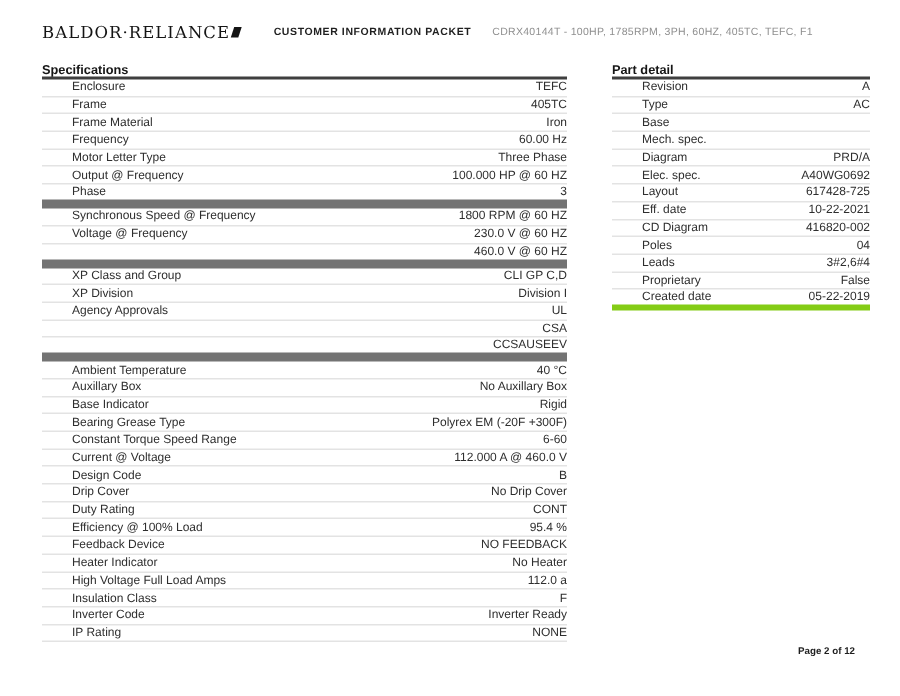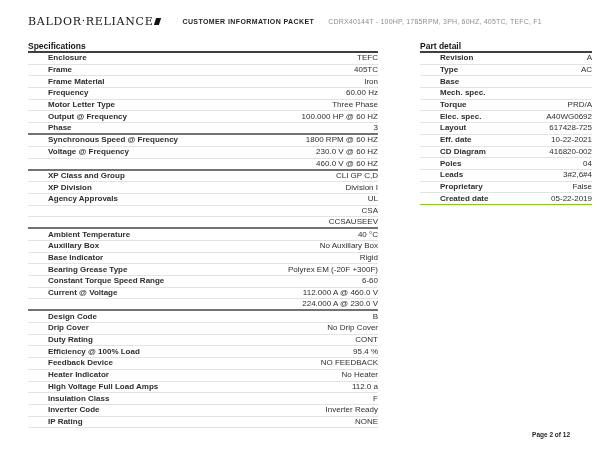--- a/index.html
+++ b/index.html
@@ -32,35 +32,35 @@
     font-size:7px; font-weight:bold; letter-spacing:0.4px;
     color:#1f1f1f; margin-left:22px; white-space:nowrap;
   }
   .product-code {
     font-size:7px; color:#8f8f8f; letter-spacing:0.2px;
     margin-left:14px; white-space:nowrap;
   }
   
   .col { position:absolute; top:41px; }
   .spec-col { left:28px;  width:350px; }
-  .part-col { left:420px; width:172px; }
+  .part-col { left:408px; width:172px; }
   .sec-title {
     font-size:8.5px; font-weight:bold; color:#161616;
     margin-bottom:0;
   }
   .table { border-top:2px solid #3f3f3f; }
   .trow {
     display:flex; justify-content:space-between; align-items:center;
     min-height:11.7px; border-bottom:1px solid #e3e3e3;
     font-size:8px; line-height:10px; color:#2e2e2e;
   }
-  .trow .lbl { font-weight:bold; white-space:nowrap;padding-left:20px; }
+  .trow .lbl { font-weight:normal; white-space:nowrap;padding-left:20px; }
   .trow .val { text-align:right; white-space:nowrap; }
-  .trow.heavy-bottom { border-bottom:2px solid #737373; }
-  .trow.table-end   { border-bottom:1px solid #84cc16; }
+  .trow.heavy-bottom { border-bottom:6px solid #737373; }
+  .trow.table-end   { border-bottom:4px solid #84cc16; }
   
   .footer {
     position:absolute; right:30px; bottom:26px;
     font-size:6.5px; font-weight:bold; color:#1f1f1f;
   }
 </style>
 </head>
 <body>
 
 <div class="page">
@@ -154,24 +154,20 @@
           <span class="val">Polyrex EM (-20F +300F)</span>
         </div>
         <div class="trow">
           <span class="lbl">Constant Torque Speed Range</span>
           <span class="val">6-60</span>
         </div>
         <div class="trow">
           <span class="lbl">Current @ Voltage</span>
           <span class="val">112.000 A @ 460.0 V</span>
         </div>
-        <div class="trow heavy-bottom">
-          <span class="lbl"></span>
-          <span class="val">224.000 A @ 230.0 V</span>
-        </div>
         <div class="trow">
           <span class="lbl">Design Code</span>
           <span class="val">B</span>
         </div>
         <div class="trow">
           <span class="lbl">Drip Cover</span>
           <span class="val">No Drip Cover</span>
         </div>
         <div class="trow">
           <span class="lbl">Duty Rating</span>
@@ -221,21 +217,21 @@
         </div>
         <div class="trow">
           <span class="lbl">Base</span>
           <span class="val"></span>
         </div>
         <div class="trow">
           <span class="lbl">Mech. spec.</span>
           <span class="val"></span>
         </div>
         <div class="trow">
-          <span class="lbl">Torque</span>
+          <span class="lbl">Diagram</span>
           <span class="val">PRD/A</span>
         </div>
         <div class="trow">
           <span class="lbl">Elec. spec.</span>
           <span class="val">A40WG0692</span>
         </div>
         <div class="trow">
           <span class="lbl">Layout</span>
           <span class="val">617428-725</span>
         </div>

